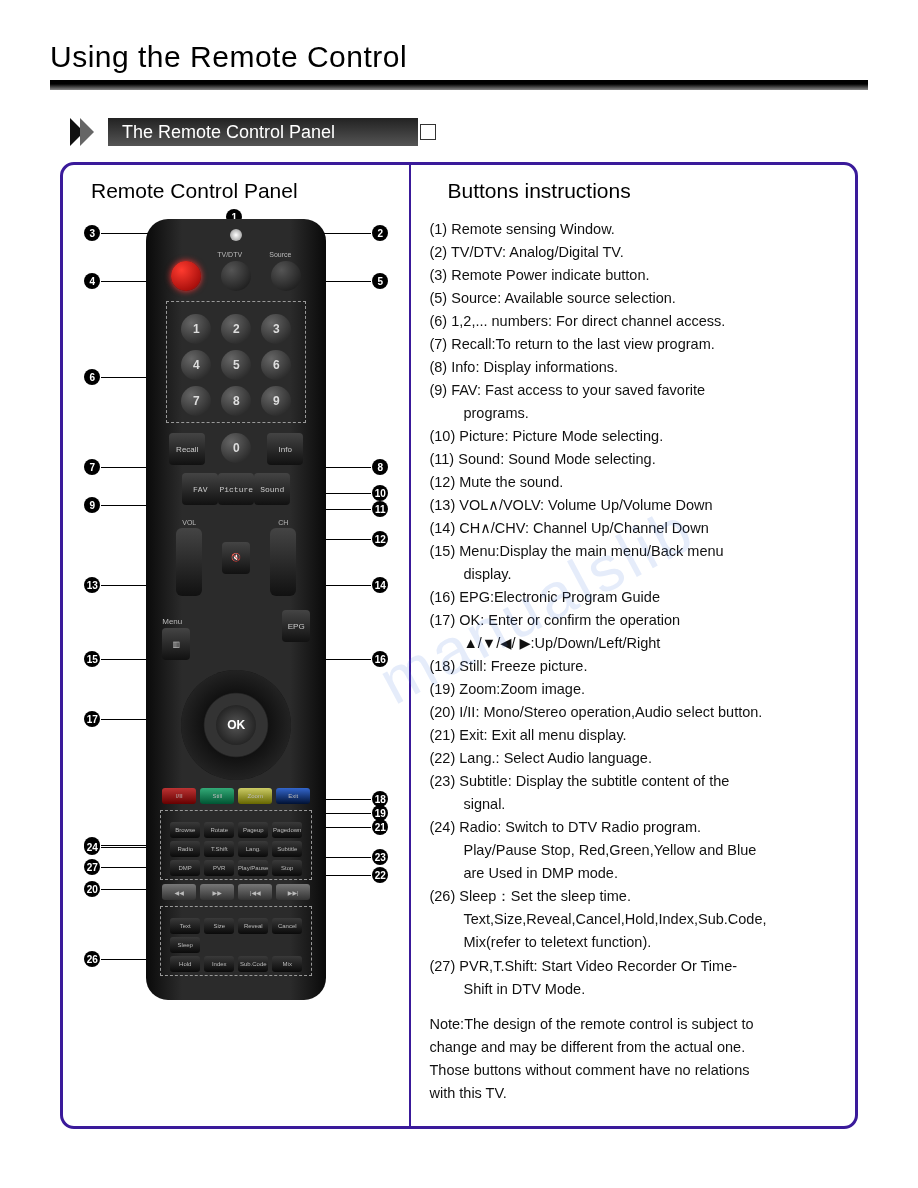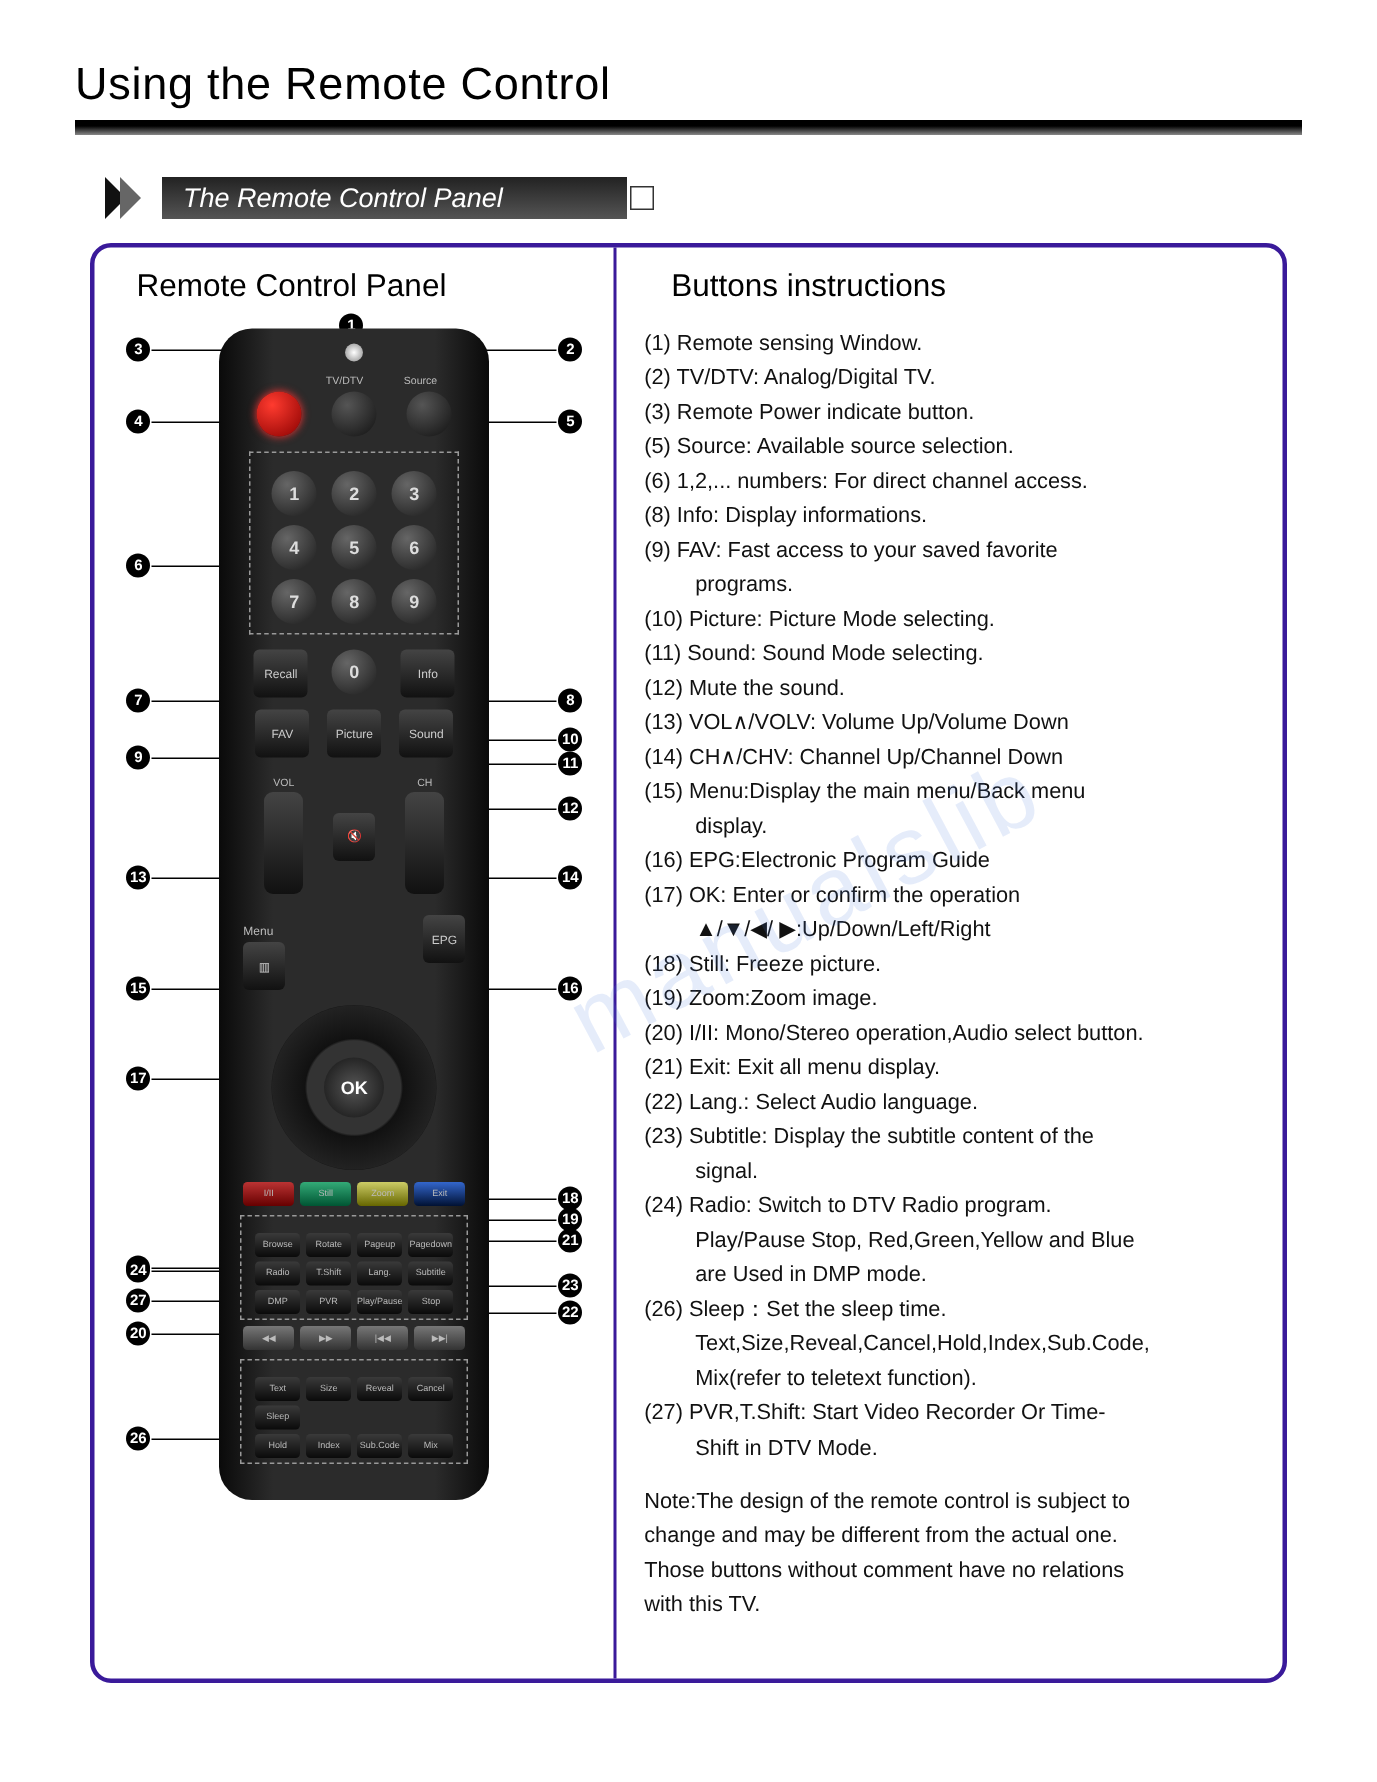--- a/index.html
+++ b/index.html
@@ -1,19 +1,19 @@
 <!DOCTYPE html>
 <html><head>
 <meta charset="utf-8">
 <style>
   * { box-sizing: border-box; margin: 0; padding: 0; }
   body { background: #fff; font-family: Arial, Helvetica, sans-serif; width: 918px; margin: 0 auto; padding: 40px 50px 30px 50px; color: #000; }
   .page-title { font-size: 30px; font-weight: 400; margin-bottom: 6px; letter-spacing: 0.5px; }
   .title-underline { height: 10px; background: linear-gradient(to bottom, #000 0%, #000 40%, #888 100%); margin-bottom: 28px; }
-  .section-header { display: flex; align-items: center; margin-left: 20px; margin-bottom: 16px; font-style: italic; }
+  .section-header { display: flex; align-items: center; margin-left: 20px; margin-bottom: 16px; }
   .chevrons { display: inline-flex; margin-right: 2px; }
   .chevrons svg { display: block; }
   .section-bar { background: linear-gradient(to bottom, #222 0%, #555 100%); color: #fff; height: 28px; line-height: 28px; padding: 0 14px; font-size: 18px; flex: 0 0 auto; width: 310px; }
   .section-sq { width: 16px; height: 16px; border: 1px solid #333; margin-left: 2px; align-self: center; }
 
   .main-box { border: 3px solid #3a1a9a; border-radius: 14px; margin: 0 10px; display: flex; position: relative; min-height: 960px; }
   .col-left { width: 44%; border-right: 2px solid #3a1a9a; padding: 14px 10px 20px 10px; }
   .col-right { width: 56%; padding: 14px 14px 20px 18px; }
   .col-title { font-size: 21px; margin-bottom: 16px; margin-left: 18px; }
 
@@ -216,21 +216,21 @@
               <div class="btn-c">7</div>
               <div class="btn-c">8</div>
               <div class="btn-c">9</div>
             </div>
         </div>
         <div class="row" style="gap:16px;">
           <div class="btn-rect">Recall</div>
           <div class="btn-c">0</div>
           <div class="btn-rect">Info</div>
         </div>
-        <div class="row" style="gap:12px; margin-top:8px;">
+        <div class="row" style="gap:0; margin-top:8px;font-family:Liberation Mono, monospace;">
           <div class="btn-rect">FAV</div>
           <div class="btn-rect">Picture</div>
           <div class="btn-rect">Sound</div>
         </div>
         <div class="row" style="gap:20px; margin-top:14px; align-items:center;">
           <div style="display:flex;flex-direction:column;align-items:center;gap:2px;">
               <span style="color:#bbb;font-size:7px">VOL</span>
               <div class="rocker"></div>
             </div>
           <div class="btn-rect" style="width:28px">🔇</div>
@@ -305,20 +305,21 @@
   </div>
 
   <div class="col-right">
     <div class="col-title">Buttons instructions</div>
     <div class="instr" id="instr-list">
         <p>(1)  Remote sensing Window.</p>
         <p>(2)  TV/DTV: Analog/Digital TV.</p>
         <p>(3)  Remote Power indicate button.</p>
         <p>(5)  Source: Available source selection.</p>
         <p>(6) 1,2,... numbers: For direct channel access.</p>
+        <p>(7)  Recall:To return to the last view program.</p>
         <p>(8)  Info: Display informations.</p>
         <p>(9)  FAV: Fast access to your saved favorite</p>
         <p class="indent">programs.</p>
         <p>(10)  Picture: Picture Mode selecting.</p>
         <p>(11)  Sound: Sound Mode selecting.</p>
         <p>(12)  Mute the sound.</p>
         <p>(13)  VOL∧/VOLV: Volume Up/Volume Down</p>
         <p>(14)  CH∧/CHV: Channel Up/Channel Down</p>
         <p>(15)  Menu:Display the main menu/Back menu</p>
         <p class="indent">display.</p>

